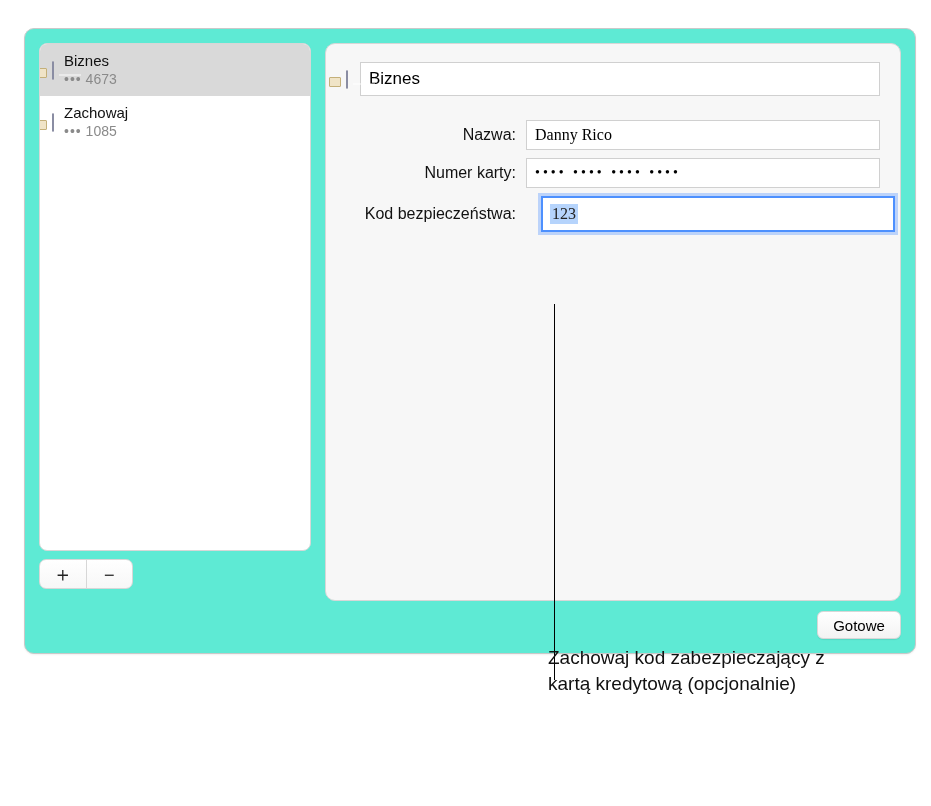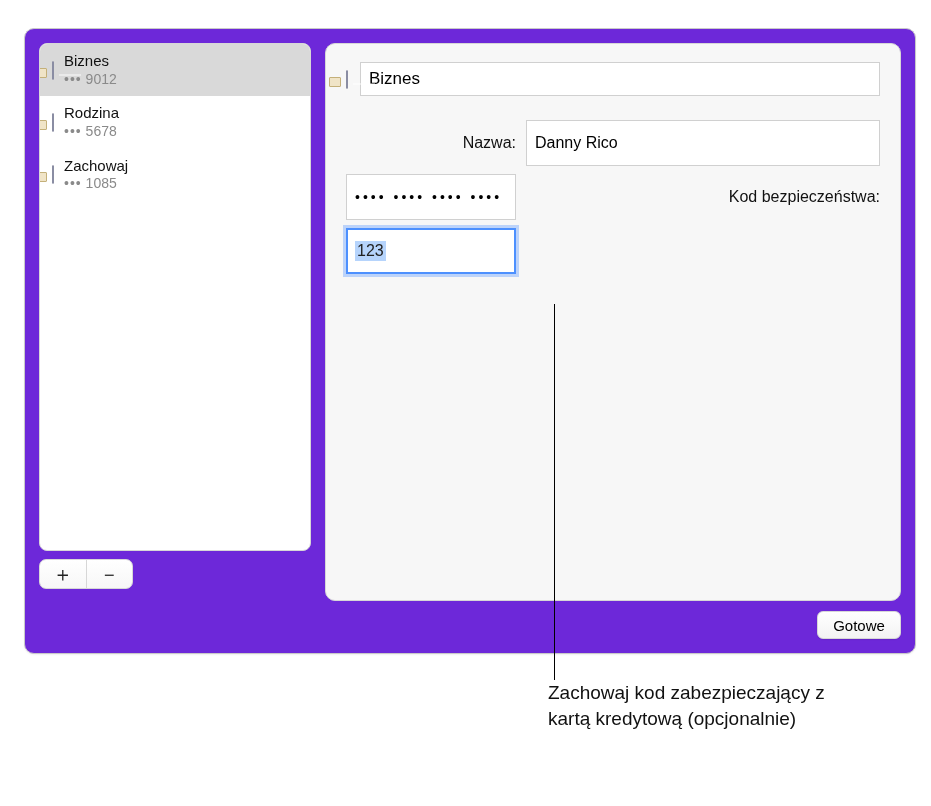--- a/index.html
+++ b/index.html
@@ -19,21 +19,21 @@
     font-size:15px;
     color:var(--text);
     background:#fff;
     width:931px;
     min-height:806px;
   }
   .window{
     margin:28px 14px 0 24px;
     width:890px;
     height:624px;
-    background:#6d28d9;
+    background:#5eead4;
     border:1px solid #c9c9c9;
     border-radius:10px;
     box-shadow:0 1px 2px rgba(0,0,0,.06);
     position:relative;
     display:flex;
     flex-direction:column;
     overflow:visible;
   }
   .content{
     flex:1;
@@ -120,36 +120,37 @@
     column-gap:10px;
     row-gap:8px;
     align-items:center;
   }
   .form label{
     text-align:right;
     font-size:16px;
     color:#111;
   }
   .field{
-    height:46px;
+    height:30px;
     border:1px solid var(--field-border);
     background:#fff;
     padding:0 8px;
     font-size:16px;
-    font-family:Liberation Sans, sans-serif;
+    font-family:Liberation Serif, serif;
     box-sizing:border-box;
     width:100%;
   }
   .masked{letter-spacing:3px;font-size:14px;}
   .field.focused{
     border:2px solid var(--focus);
     outline:3px solid rgba(77,144,254,.35);
     outline-offset:0;
     padding:16px 7px;
     background:#fff;
+    margin-left:15px;
   }
   .sel-high{background:var(--focus-inner);padding:1px 2px;}
   
   .footer{
     display:flex;
     justify-content:flex-end;
     padding:10px 14px 14px 14px;
     align-items:center;
   }
   .btn{
@@ -160,21 +161,21 @@
     background:linear-gradient(#fff,#f3f3f3);
     font-size:15px;
     font-family:inherit;
     box-shadow:0 1px 1px rgba(0,0,0,.08);
     cursor:default;
   }
   
   .callout{
     position:absolute;
     left:548px;
-    top:680px;
+    top:645px;
     width:300px;
     font-size:19px;
     line-height:1.35;
     color:#111;
   }
   .callout-line{
     position:absolute;
     left:554px;
     top:304px;
     width:1px;
@@ -209,33 +210,24 @@
 
     <div class="sidebar">
       <div class="cards-list">
 
         <div class="card-item selected">
           <span class="card-icon">
             <span class="card-glyph small"><span class="chip"></span><span class="num"></span><span class="nm"></span></span>
           </span>
           <span class="card-texts">
             <span class="card-title">Biznes</span>
-            <span class="card-num"><span class="dot3">•••</span> <span>9012</span></span>
+            <span class="card-num"><span class="dot3">•••</span> <span>4673</span></span>
           </span>
         </div>
 
-        <div class="card-item">
-          <span class="card-icon">
-            <span class="card-glyph small"><span class="chip"></span><span class="num"></span><span class="nm"></span></span>
-          </span>
-          <span class="card-texts">
-            <span class="card-title">Rodzina</span>
-            <span class="card-num"><span class="dot3">•••</span> <span>5678</span></span>
-          </span>
-        </div>
 
         <div class="card-item">
           <span class="card-icon">
             <span class="card-glyph small"><span class="chip"></span><span class="num"></span><span class="nm"></span></span>
           </span>
           <span class="card-texts">
             <span class="card-title">Zachowaj</span>
             <span class="card-num"><span class="dot3">•••</span> <span>1085</span></span>
           </span>
         </div>
@@ -258,20 +250,21 @@
         <span class="card-icon">
           <span class="card-glyph"><span class="chip"></span><span class="num"></span><span class="nm"></span></span>
         </span>
         <input class="title-input" value="Biznes" style="">
       </div>
 
       <div class="form">
         <label>Nazwa:</label>
         <input class="field" value="Danny Rico" style="">
 
+        <label>Numer karty:</label>
         <input class="field masked" value="•••• •••• •••• ••••" style="">
 
 
         <label>Kod bezpieczeństwa:</label>
         <div class="field focused" style="display:flex;align-items:center;">
           <span class="sel-high">123</span>
         </div>
       </div>
     </div>
 

